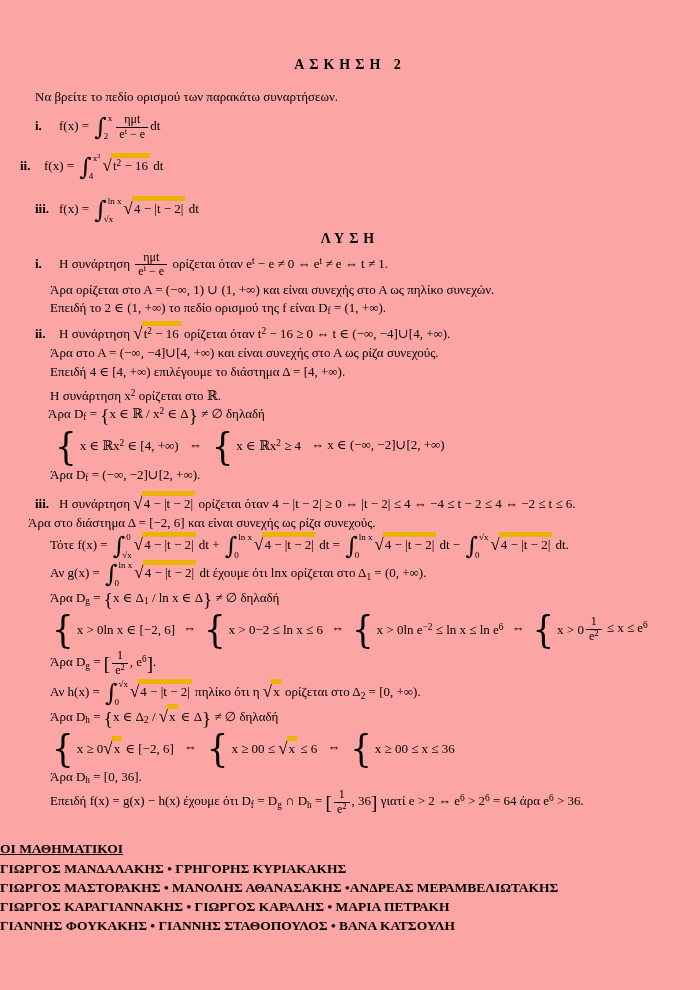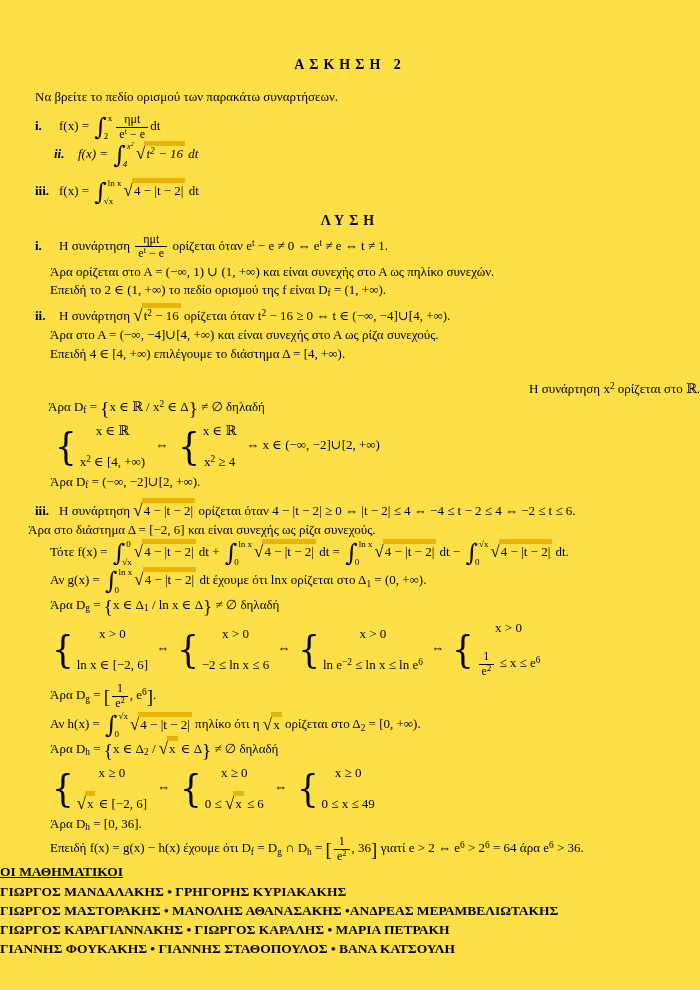--- a/index.html
+++ b/index.html
@@ -1,19 +1,19 @@
 <!DOCTYPE html>
 <html><head>
 <meta charset="utf-8">
 <style>
   html,body{margin:0;padding:0;background:#ffffff;}
   .page{
     position:relative;
     width:700px;height:990px;
-    background:#fde047;color:#000000;
+    background:#fca5a5;color:#000000;
     font-family:"Liberation Serif","DejaVu Serif",serif;
     font-size:13px;
     display:flex;flex-direction:column;
     box-sizing:border-box;
     padding-top:56px;
     overflow:hidden;
   }
   .h-title{
     text-align:center;font-weight:bold;font-size:14px;
     letter-spacing:5px;line-height:18px;
@@ -30,65 +30,65 @@
   .den{display:block;padding:0 3px;}
   .sqrt{white-space:nowrap;}
   .rad{font-size:17px;line-height:1;vertical-align:-1px;}
   .radicand{border-top:5px solid #eab308;padding:0 2px;margin-left:-1px;}
   .int{display:inline-flex;align-items:center;vertical-align:middle;margin:0 2px;}
   .intsign{font-size:24px;line-height:25px;font-family:"DejaVu Serif",serif;}
   .bounds{display:inline-flex;flex-direction:column;justify-content:space-between;height:27px;font-size:9px;line-height:9px;margin-left:1px;}
   .lb{margin-left:-4px;}
   .cases{display:inline-flex;align-items:center;vertical-align:middle;}
   .brace{font-size:34px;font-weight:300;line-height:1;margin-right:3px;transform:scaleY(1.1);font-family:"DejaVu Serif",serif;}
-  .crows{display:inline-flex;flex-direction:column;align-items:center;row-gap:14px;}
+  .crows{display:inline-flex;flex-direction:row;align-items:center;row-gap:8px;}
   .crow{white-space:nowrap;}
   .bigd{font-size:19px;vertical-align:middle;line-height:1;}
   .footer{margin-top:auto;margin-bottom:56px;font-weight:bold;font-size:13.5px;}
   .f-title{text-decoration:underline;margin-bottom:4px;}
   .f-name{margin-top:3px;line-height:16px;}
 </style>
 </head>
 <body>
 
 <div class="page">
   <div class="h-title">ΑΣΚΗΣΗ 2</div>
   <p class="intro">Να βρείτε το πεδίο ορισμού των παρακάτω συναρτήσεων.</p>
   <div id="problems">
       <div class="mline" style="margin-top: 8px; padding-left: 35px;"><span class="lbl">i.</span><span class="tr">f(x) = </span><span class="int">
           <span class="intsign">∫</span>
           <span class="bounds">
             <span class="ub"><span class="tr">x</span></span>
             <span class="lb"><span class="tr">2</span></span>
           </span>
         </span><span class="frac"><span class="num"><span class="tr">ημt</span></span><span class="den"><span class="tr">e</span><span class="sup">t</span><span class="tr"> − e</span></span></span><span class="tr">dt</span></div>
-      <div class="mline" style="padding-left: 54px; font-style: italic;"><span class="lbl">ii.</span><span class="tr">f(x) = </span><span class="int">
+      <div class="mline" style="margin-top: 12px; padding-left: 20px;"><span class="lbl">ii.</span><span class="tr">f(x) = </span><span class="int">
           <span class="intsign">∫</span>
           <span class="bounds">
             <span class="ub"><span class="tr">x</span><span class="sup">2</span></span>
             <span class="lb"><span class="tr">4</span></span>
           </span>
         </span><span class="sqrt"><span class="rad">√</span><span class="radicand"><span class="tr">t</span><span class="sup">2</span><span class="tr"> − 16</span></span></span><span class="tr"> dt</span></div>
-      <div class="mline" style="margin-top: 10px; padding-left: 35px;"><span class="lbl">iii.</span><span class="tr">f(x) = </span><span class="int">
+      <div class="mline" style="margin-top: 16px; padding-left: 35px;"><span class="lbl">iii.</span><span class="tr">f(x) = </span><span class="int">
           <span class="intsign">∫</span>
           <span class="bounds">
             <span class="ub"><span class="tr">ln x</span></span>
             <span class="lb"><span class="tr">√x</span></span>
           </span>
         </span><span class="sqrt"><span class="rad">√</span><span class="radicand"><span class="tr">4 − |t − 2|</span></span></span><span class="tr"> dt</span></div>
     </div>
   <div class="h-title lysi">ΛΥΣΗ</div>
   <div id="solution">
       <div class="mline" style="margin-top: 3px; padding-left: 35px;"><span class="lbl">i.</span><span class="tr">Η συνάρτηση </span><span class="frac"><span class="num"><span class="tr">ημt</span></span><span class="den"><span class="tr">e</span><span class="sup">t</span><span class="tr"> − e</span></span></span><span class="tr"> ορίζεται όταν e</span><span class="sup">t</span><span class="tr"> − e ≠ 0 ⇔ e</span><span class="sup">t</span><span class="tr"> ≠ e ⇔ t ≠ 1.</span></div>
       <div class="mline" style="margin-top: 2px; padding-left: 50px;"><span class="tr">Άρα ορίζεται στο Α = (−∞, 1) ∪ (1, +∞) και είναι συνεχής στο Α ως πηλίκο συνεχών.</span></div>
       <div class="mline" style="margin-top: 1px; padding-left: 50px;"><span class="tr">Επειδή το 2 ∈ (1, +∞) το πεδίο ορισμού της f είναι D</span><span class="sb">f</span><span class="tr"> = (1, +∞).</span></div>
       <div class="mline" style="margin-top: 9px; padding-left: 35px;"><span class="lbl">ii.</span><span class="tr">Η συνάρτηση </span><span class="sqrt"><span class="rad">√</span><span class="radicand"><span class="tr">t</span><span class="sup">2</span><span class="tr"> − 16</span></span></span><span class="tr"> ορίζεται όταν t</span><span class="sup">2</span><span class="tr"> − 16 ≥ 0 ⇔ t ∈ (−∞, −4]∪[4, +∞).</span></div>
       <div class="mline" style="margin-top: 2px; padding-left: 50px;"><span class="tr">Άρα στο Α = (−∞, −4]∪[4, +∞) και είναι συνεχής στο Α ως ρίζα συνεχούς.</span></div>
       <div class="mline" style="margin-top: 2px; padding-left: 50px;"><span class="tr">Επειδή 4 ∈ [4, +∞) επιλέγουμε το διάστημα Δ = [4, +∞).</span></div>
-      <div class="mline" style="margin-top: 18px; padding-left: 50px; text-align: right;"><span class="tr">Η συνάρτηση x</span><span class="sup">2</span><span class="tr"> ορίζεται στο ℝ.</span></div>
+      <div class="mline" style="margin-top: 7px; padding-left: 50px;"><span class="tr">Η συνάρτηση x</span><span class="sup">2</span><span class="tr"> ορίζεται στο ℝ.</span></div>
       <div class="mline" style="margin-top: 1px; padding-left: 48px;"><span class="tr">Άρα D</span><span class="sb">f</span><span class="tr"> = </span><span class="bigd">{</span><span class="tr">x ∈ ℝ / x</span><span class="sup">2</span><span class="tr"> ∈ Δ</span><span class="bigd">}</span><span class="tr"> ≠ ∅ δηλαδή</span></div>
       <div class="mline" style="margin-top: 4px; padding-left: 55px;"><span class="cases">
           <span class="brace">{</span>
           <span class="crows">
             <span class="crow"><span class="tr">x ∈ ℝ</span></span>
             <span class="crow"><span class="tr">x</span><span class="sup">2</span><span class="tr"> ∈ [4, +∞)</span></span>
           </span>
         </span><span class="spc" style="width: 10px;"></span><span class="tr">⇔</span><span class="spc" style="width: 10px;"></span><span class="cases">
           <span class="brace">{</span>
           <span class="crows">
@@ -175,21 +175,21 @@
         </span><span class="spc" style="width: 10px;"></span><span class="tr">⇔</span><span class="spc" style="width: 10px;"></span><span class="cases">
           <span class="brace">{</span>
           <span class="crows">
             <span class="crow"><span class="tr">x ≥ 0</span></span>
             <span class="crow"><span class="tr">0 ≤ </span><span class="sqrt"><span class="rad">√</span><span class="radicand"><span class="tr">x</span></span></span><span class="tr"> ≤ 6</span></span>
           </span>
         </span><span class="spc" style="width: 10px;"></span><span class="tr">⇔</span><span class="spc" style="width: 10px;"></span><span class="cases">
           <span class="brace">{</span>
           <span class="crows">
             <span class="crow"><span class="tr">x ≥ 0</span></span>
-            <span class="crow"><span class="tr">0 ≤ x ≤ 49</span></span>
+            <span class="crow"><span class="tr">0 ≤ x ≤ 36</span></span>
           </span>
         </span></div>
       <div class="mline" style="margin-top: 3px; padding-left: 50px;"><span class="tr">Άρα D</span><span class="sb">h</span><span class="tr"> = [0, 36].</span></div>
       <div class="mline" style="margin-top: 3px; padding-left: 50px;"><span class="tr">Επειδή f(x) = g(x) − h(x) έχουμε ότι D</span><span class="sb">f</span><span class="tr"> = D</span><span class="sb">g</span><span class="tr"> ∩ D</span><span class="sb">h</span><span class="tr"> = </span><span class="bigd">[</span><span class="frac"><span class="num"><span class="tr">1</span></span><span class="den"><span class="tr">e</span><span class="sup">2</span></span></span><span class="tr">, 36</span><span class="bigd">]</span><span class="tr"> γιατί e &gt; 2 ⇔ e</span><span class="sup">6</span><span class="tr"> &gt; 2</span><span class="sup">6</span><span class="tr"> = 64 άρα e</span><span class="sup">6</span><span class="tr"> &gt; 36.</span></div>
     </div>
   <div class="footer">
     <div class="f-title">ΟΙ ΜΑΘΗΜΑΤΙΚΟΙ</div>
     <div class="f-name">ΓΙΩΡΓΟΣ ΜΑΝΔΑΛΑΚΗΣ • ΓΡΗΓΟΡΗΣ ΚΥΡΙΑΚΑΚΗΣ</div>
     <div class="f-name">ΓΙΩΡΓΟΣ ΜΑΣΤΟΡΑΚΗΣ • ΜΑΝΟΛΗΣ ΑΘΑΝΑΣΑΚΗΣ •ΑΝΔΡΕΑΣ ΜΕΡΑΜΒΕΛΙΩΤΑΚΗΣ</div>
     <div class="f-name">ΓΙΩΡΓΟΣ ΚΑΡΑΓΙΑΝΝΑΚΗΣ • ΓΙΩΡΓΟΣ ΚΑΡΑΛΗΣ • ΜΑΡΙΑ ΠΕΤΡΑΚΗ</div>

